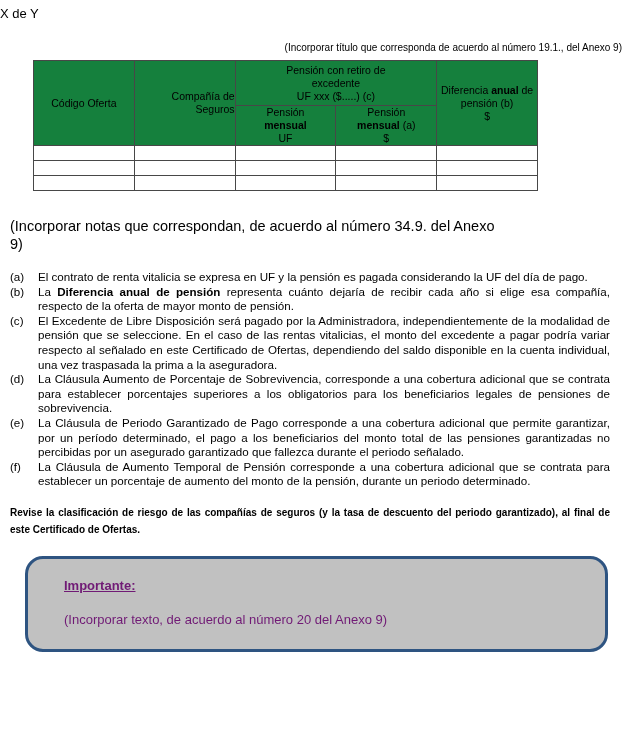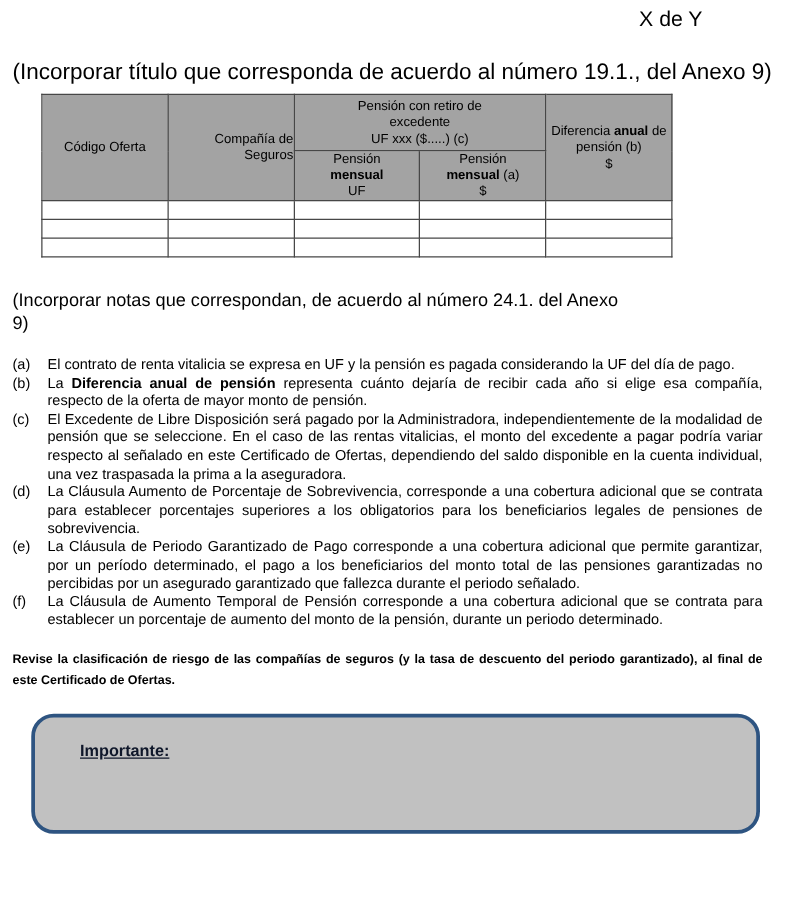--- a/index.html
+++ b/index.html
@@ -3,42 +3,42 @@
 <meta charset="utf-8">
 <style>
   html,body { margin:0; padding:0; }
   body {
     width:630px; height:730px;
     background:#ffffff; color:#000000;
     font-family:"Liberation Sans", sans-serif;
     overflow:hidden;
   }
   .page-indicator {
-    text-align:right;
     padding:6px 68px 0 0;
-    font-size:17px;
+    font-size:13px;
   }
   .doc-title {
     margin:21px 8px 0 10px;
-    font-size:18px;
+    font-size:10px;
     white-space:nowrap;
+    text-align:right;
   }
   table.offers {
     border-collapse:collapse;
     table-layout:fixed;
     width:505px;
     margin:7px 0 0 33px;
     font-size:10.5px;
   }
   table.offers th, table.offers td {
     border:1px solid #474747;
     padding:0;
   }
   table.offers thead th {
-    background:#a3a3a3;
+    background:#15803d;
     font-weight:normal;
     vertical-align:middle;
     line-height:13px;
   }
   th.codigo { text-align:center; padding-left:10px; }
   th.compania { text-align:right; padding-left:7px; }
   th.group { text-align:center; white-space:pre-line; height:44px; }
   th.sub { text-align:center; height:38px; }
   th.dif { text-align:center; padding:0 4px; }
   tr.data td { height:14px; background:#ffffff; }
@@ -63,21 +63,21 @@
     text-align:justify;
   }
   .important-box {
     box-sizing:border-box;
     margin:17px 0 0 25px;
     width:583px; height:96px;
     background:#c1c1c1;
     border:3px solid #2e5481;
     border-radius:18px;
     padding:19px 30px 0 36px;
-    color:#0f172a;
+    color:#701a75;
   }
   .important-title { font-size:13px; font-weight:bold; text-decoration:underline; }
   .important-body { margin-top:19px; font-size:13px; }
 </style>
 </head>
 <body>
 
 <div class="page-indicator">X de Y</div>
 
 <div class="doc-title">(Incorporar título que corresponda de acuerdo al número 19.1., del Anexo 9)</div>
@@ -123,21 +123,21 @@
     <tr class="data">
         <td></td>
         <td></td>
         <td></td>
         <td></td>
         <td></td>
       </tr>
   </tbody>
 </table>
 
-<div class="notes-heading">(Incorporar notas que correspondan, de acuerdo al número 24.1. del Anexo
+<div class="notes-heading">(Incorporar notas que correspondan, de acuerdo al número 34.9. del Anexo
 9)</div>
 
 <div class="notes">
   <div class="note">
     <span class="note-label">(a)</span>
     <span class="note-text"><span>El contrato de renta vitalicia se expresa en UF y la pensión es pagada considerando la UF del día de pago.</span><b class="inb"></b><span></span></span>
   </div>
   <div class="note">
     <span class="note-label">(b)</span>
     <span class="note-text"><span>La </span><b class="inb">Diferencia anual de pensión</b><span> representa cuánto dejaría de recibir cada año si elige esa compañía, respecto de la oferta de mayor monto de pensión.</span></span>
@@ -157,13 +157,14 @@
   <div class="note">
     <span class="note-label">(f)</span>
     <span class="note-text"><span>La Cláusula de Aumento Temporal de Pensión corresponde a una cobertura adicional que se contrata para establecer un porcentaje de aumento del monto de la pensión, durante un periodo determinado.</span><b class="inb"></b><span></span></span>
   </div>
 </div>
 
 <div class="risk-notice">Revise la clasificación de riesgo de las compañías de seguros (y la tasa de descuento del periodo garantizado), al final de este Certificado de Ofertas.</div>
 
 <div class="important-box">
   <div class="important-title">Importante:</div>
+  <div class="important-body">(Incorporar texto, de acuerdo al número 20 del Anexo 9)</div>
 </div>
 
 </body></html>

